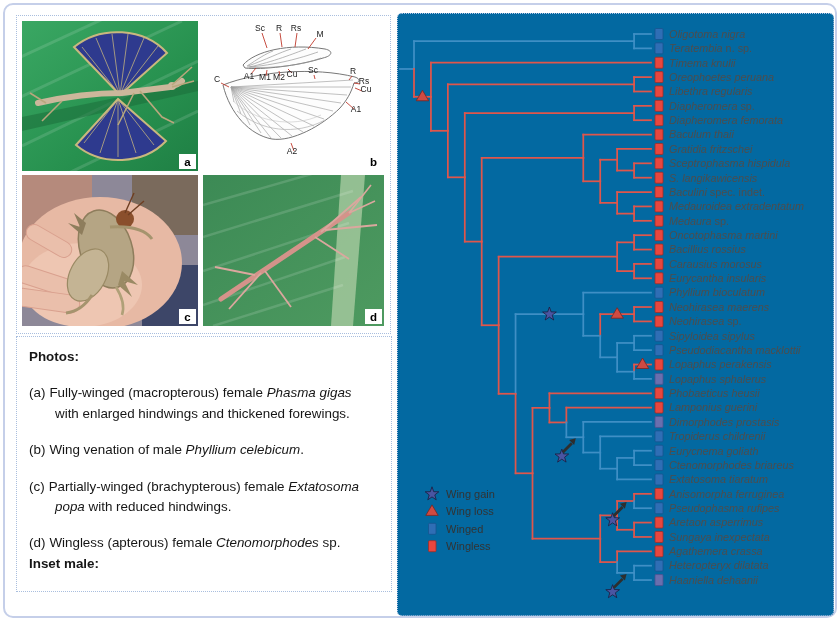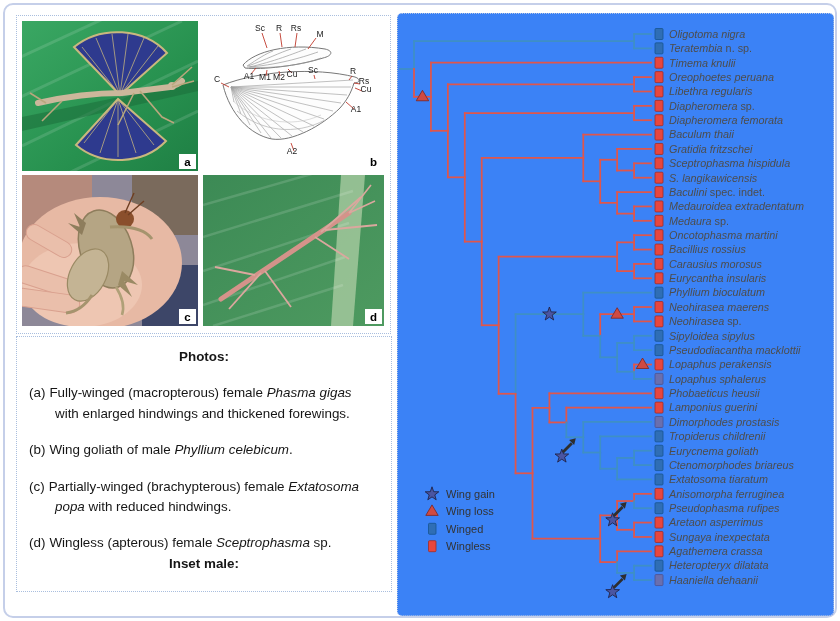--- a/index.html
+++ b/index.html
@@ -10,24 +10,24 @@
   #photos-box{left:11px;top:10px;width:375px;height:319px;border:1.5px dotted #a9bede;background:#fff;}
   .photo{position:absolute;overflow:hidden;background:#84cc16;}
   #photo-a{left:5px;top:5px;width:176px;height:150px;}
   #photo-b{left:186px;top:5px;width:181px;height:150px;}
   #photo-c{left:5px;top:159px;width:176px;height:151px;}
   #photo-d{left:186px;top:159px;width:181px;height:151px;}
   .badge{position:absolute;right:2px;bottom:2px;width:17px;height:15px;background:#fff;color:#000;
     font-weight:bold;font-size:11.5px;display:flex;align-items:center;justify-content:center;z-index:5;}
   #caption-box{left:11px;top:331px;width:376px;height:256px;border:1.5px dotted #a9bede;background:#fff;
     padding:10px 12px;font-size:13.4px;line-height:1.52;color:#161616;}
-  .cap-h{font-weight:bold;text-align:center;}
+  .cap-h{font-weight:bold;}
   .cap-item{padding-left:26px;text-indent:-26px;margin-top:16px;}
   .cap-item .tag{margin-right:4px;}
-  #tree-panel{left:392px;top:8px;width:437px;height:603px;background:#3b82f6;
+  #tree-panel{left:392px;top:8px;width:437px;height:603px;background:#0369a1;
     border:1.5px dotted #b4c5e4;border-radius:5px;}
   svg text{font-family:"Liberation Sans", sans-serif;}
   sup{font-size:9px;}
 </style>
 </head>
 <body>
 
 <div id="frame">
 
   <div id="photos-box" class="panel">
@@ -225,23 +225,23 @@
         </g>
       </svg>
       <div class="badge">d</div>
     </div>
   </div>
 
   <div id="caption-box" class="panel">
     <div class="cap-h">Photos:</div>
     <div id="caption-items">
         <div class="cap-item"><span class="tag">(a)</span><span>Fully-winged (macropterous) female </span><i>Phasma gigas</i><span> with enlarged hindwings and thickened forewings.</span></div>
-        <div class="cap-item"><span class="tag">(b)</span><span>Wing goliath of male </span><i>Phyllium celebicum</i><span>.</span></div>
+        <div class="cap-item"><span class="tag">(b)</span><span>Wing venation of male </span><i>Phyllium celebicum</i><span>.</span></div>
         <div class="cap-item"><span class="tag">(c)</span><span>Partially-winged (brachypterous) female </span><i>Extatosoma popa</i><span> with reduced hindwings.</span></div>
-        <div class="cap-item"><span class="tag">(d)</span><span>Wingless (apterous) female </span><i>Sceptrophasma</i><span> sp.</span></div>
+        <div class="cap-item"><span class="tag">(d)</span><span>Wingless (apterous) female </span><i>Ctenomorphodes</i><span> sp.</span></div>
       </div>
     <div class="cap-h">Inset male:</div>
   </div>
 
   <div id="tree-panel" class="panel">
     <svg id="tree-svg" width="434" height="600" viewBox="0 0 434 600">
       <g id="edges">
           <line x1="2" y1="54.97863586425781" x2="16.00000000000003" y2="54.97863586425781" stroke="#3f8fc5" stroke-width="1.75" stroke-linecap="square"></line>
           <line x1="16.00000000000003" y1="27.185" x2="16.00000000000003" y2="54.97863586425781" stroke="#3f8fc5" stroke-width="1.75" stroke-linecap="square"></line>
           <line x1="16.00000000000003" y1="54.97863586425781" x2="16.00000000000003" y2="82.77227172851562" stroke="#e0564b" stroke-width="1.75" stroke-linecap="square"></line>

